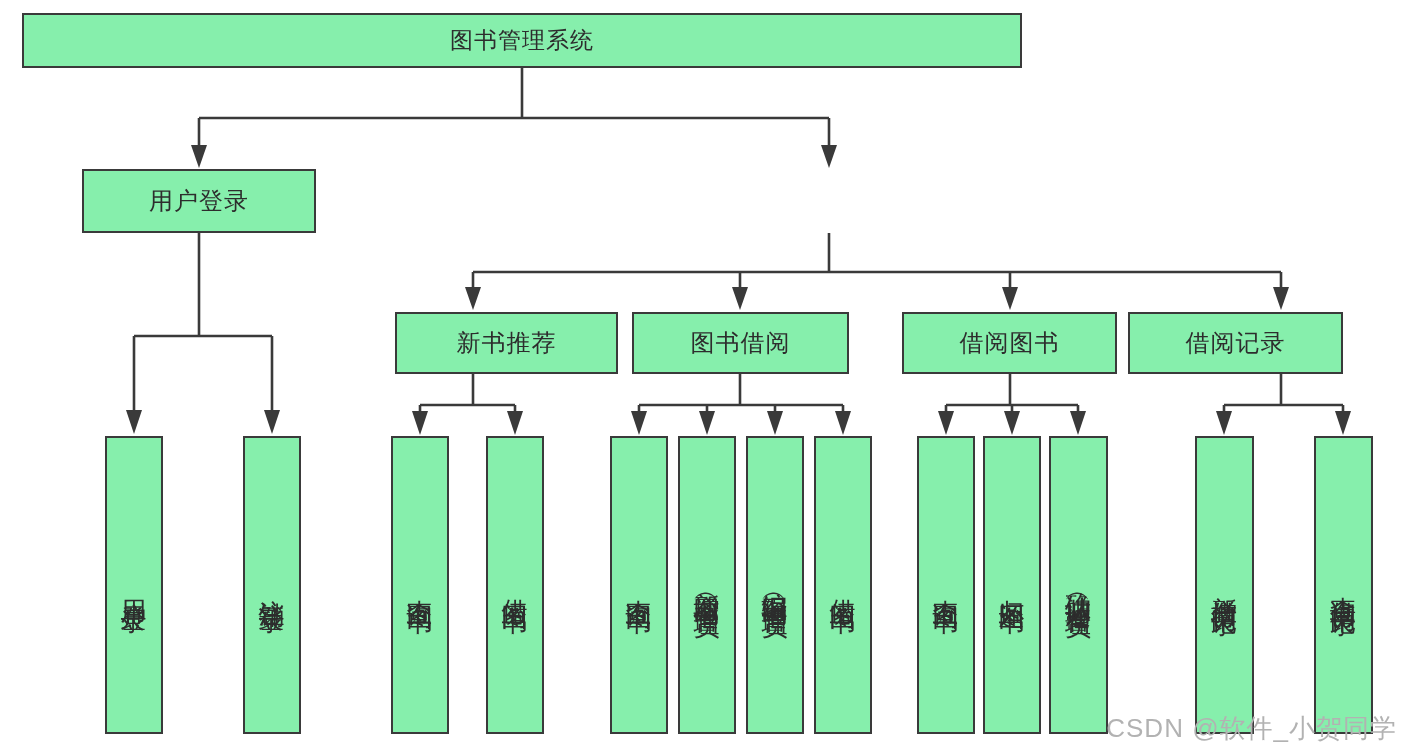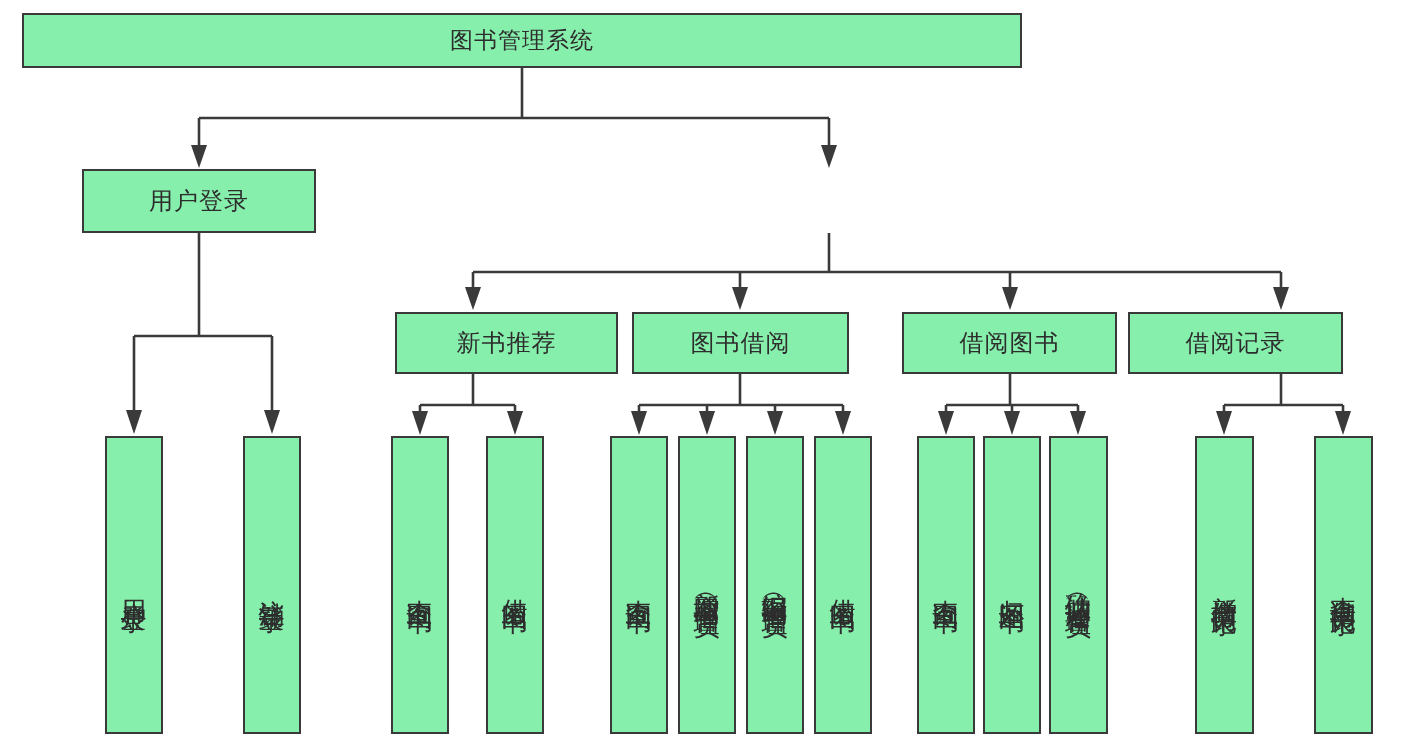--- a/index.html
+++ b/index.html
@@ -153,14 +153,15 @@
   <div class="box v-box" style="left:746px; top:436px; width:58px; height:298px;">编辑图书（管理员）</div>
   <div class="box v-box" style="left:814px; top:436px; width:58px; height:298px;">借阅图书</div>
 
   <div class="box v-box" style="left:917px; top:436px; width:58px; height:298px;">查询图书</div>
   <div class="box v-box" style="left:983px; top:436px; width:58px; height:298px;">归还图书</div>
   <div class="box v-box" style="left:1049px; top:436px; width:59px; height:298px;">确认归还（管理员）</div>
 
   <div class="box v-box" style="left:1195px; top:436px; width:59px; height:298px;">新增借阅记录</div>
   <div class="box v-box" style="left:1314px; top:436px; width:59px; height:298px;">查询借阅记录</div>
 
+  <div class="watermark">CSDN @软件_小贺同学</div>
 
 </div>
 
 </body></html>

